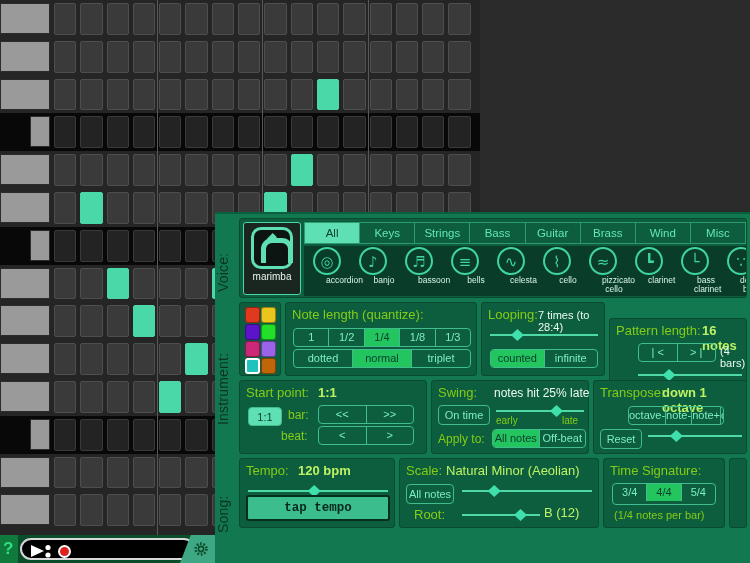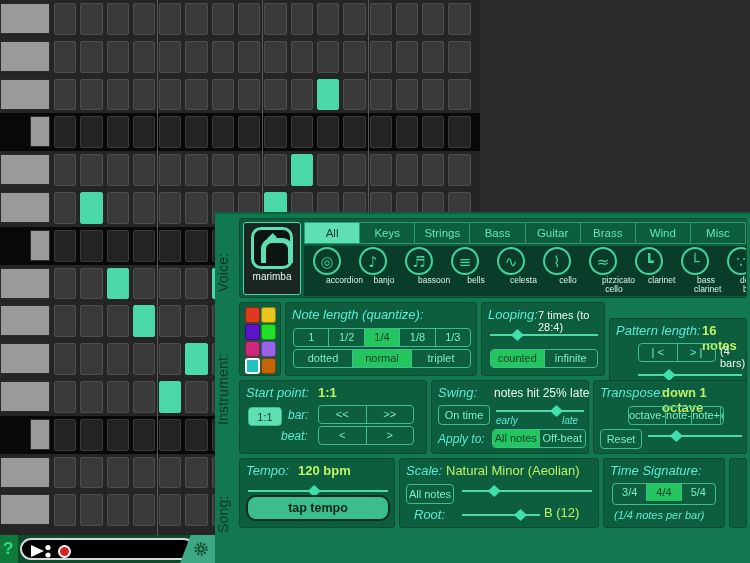--- a/index.html
+++ b/index.html
@@ -81,21 +81,21 @@
   .instname { font-size:8.5px; color:#d6f5e8; line-height:9px; margin-top:1px;
     white-space:normal;padding-left:22px; }
 
   
   #instrsec { top:88px; height:152px; }
   .srow { position:absolute; left:0; width:508px; display:flex; gap:4px; }
   #srow1 { top:0; height:74px; }
   #srow2 { top:78px; height:74px; }
   .box { background:#0d5e3e; border:1px solid #0a4a31; border-radius:3px;
     position:relative; }
-  .lbl { color:#5eead4; font-size:13px;font-style:italic; }
+  .lbl { color:#84cc16; font-size:13px; }
   .val { color:#bef264; font-size:13px; font-weight:bold; }
   .valsm { color:#ecfaf4; font-size:11px; }
 
   .seg { display:flex; border:1px solid #3fbd8c; border-radius:4px; overflow:hidden; }
   .seg > div { flex:1; text-align:center; color:#7cf0c2; font-size:11px;
     border-right:1px solid #3fbd8c; line-height:17px; height:17px; }
   .seg > div:last-child{ border-right:none; }
   .seg > div.sel { background:#22c55e; color:#0d4030; }
 
   .slider { position:relative; height:12px; }
@@ -108,22 +108,22 @@
     background:#0d5e3e; border:1px solid #0a4a31; border-radius:3px;}
   #swatches { position:absolute; left:5px; top:4px; display:grid;
     grid-template-columns:15px 15px; grid-auto-rows:16px; gap:1px; }
   #swatches div { border-radius:3px; }
 
   
   #songsec { top:244px; height:90px; }
   .sbox { position:absolute; background:#0d5e3e; border:1px solid #0a4a31;
     border-radius:3px; }
   #taptempo { position:absolute; left:6px; bottom:6px; width:144px; height:26px;
-    background:#3bbd8e; border:2px solid #062e1f; border-radius:10px; color:#08281c;
-    font-size:12.5px; font-weight:bold; line-height:22px; text-align:center; }
+    background:#3bbd8e; border:2px solid #062e1f; border-radius:3px; color:#08281c;
+    font-size:12.5px; font-weight:bold; line-height:22px; text-align:center;font-family:Liberation Mono, monospace; }
   .minibtn { border:1px solid #3fbd8c; border-radius:4px; color:#7cf0c2;
     font-size:11px; text-align:center; }
 </style>
 </head>
 <body>
 
 <div id="app">
 
   <div id="roll">
       <div class="row white">

